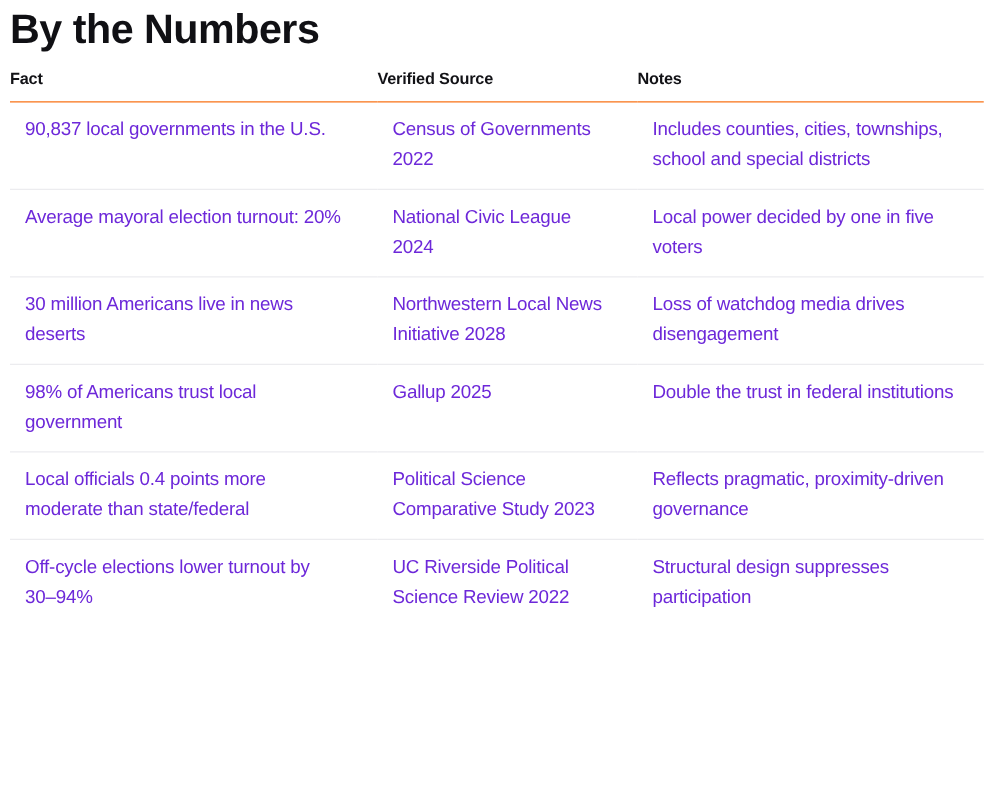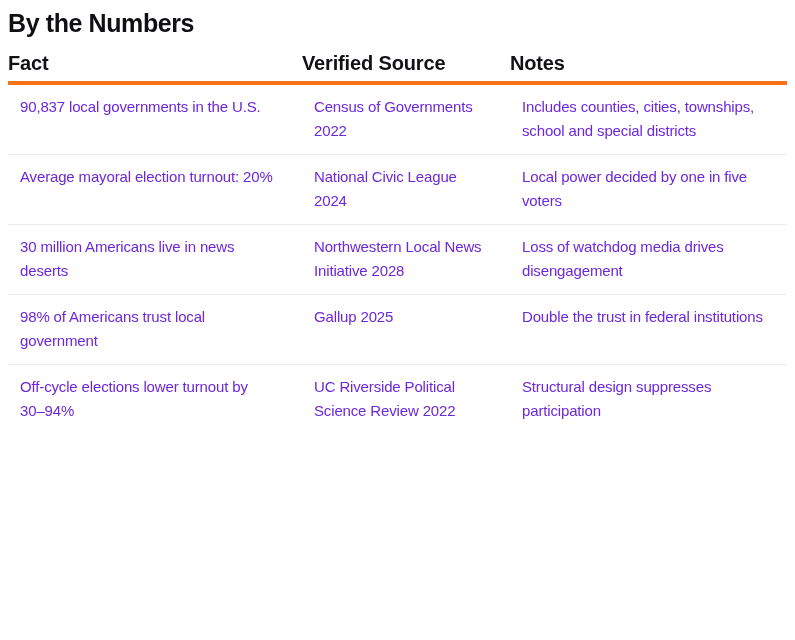--- a/index.html
+++ b/index.html
@@ -11,46 +11,46 @@
     width: 795px;
     height: 640px;
     box-sizing: border-box;
     padding: 0 8px;
     font-family: "Liberation Sans", "DejaVu Sans", sans-serif;
     color: #1b1b1f;
     overflow: hidden;
   }
   h1.page-title {
     margin: 8px 0 0 0;
-    font-size: 25px;
+    font-size: 33px;
     line-height: 30px;
     font-weight: 700;
     letter-spacing: -0.4px;
     color: #101014;
   }
   table.facts-table {
     width: 779px;
     table-layout: fixed;
     border-collapse: collapse;
     margin-top: 14px;
     font-size: 15px;
     letter-spacing: -0.15px;
   }
   col.col-fact   { width: 294px; }
   col.col-source { width: 208px; }
   col.col-notes  { width: 277px; }
   th {
     text-align: left;
     vertical-align: bottom;
-    font-size: 20px;
+    font-size: 13px;
     font-weight: 700;
     color: #121216;
     line-height: 18px;
     padding: 2px 16px 9px 0;
-    border-bottom: 4px solid #f97316;
+    border-bottom: 1px solid #f97316;
   }
   td {
     vertical-align: top;
     line-height: 24px;
     padding: 10px 0 11px 12px;
     border-bottom: 1px solid #ececef;
     white-space: pre;
     color: #6d28d9;
   }
   tbody tr:last-child td {
@@ -104,20 +104,28 @@
       <td>Loss of watchdog media drives
 disengagement</td>
     </tr>
     <tr>
       <td>98% of Americans trust local
 government</td>
       <td><span>Gallup 2025</span></td>
       <td>Double the trust in federal institutions</td>
     </tr>
     <tr>
+      <td>Local officials 0.4 points more
+moderate than state/federal</td>
+      <td><span>Political Science
+Comparative Study 2023</span></td>
+      <td>Reflects pragmatic, proximity-driven
+governance</td>
+    </tr>
+    <tr>
       <td>Off-cycle elections lower turnout by
 30–94%</td>
       <td><span>UC Riverside Political
 Science Review 2022</span></td>
       <td>Structural design suppresses
 participation</td>
     </tr>
   </tbody>
 </table>
 

